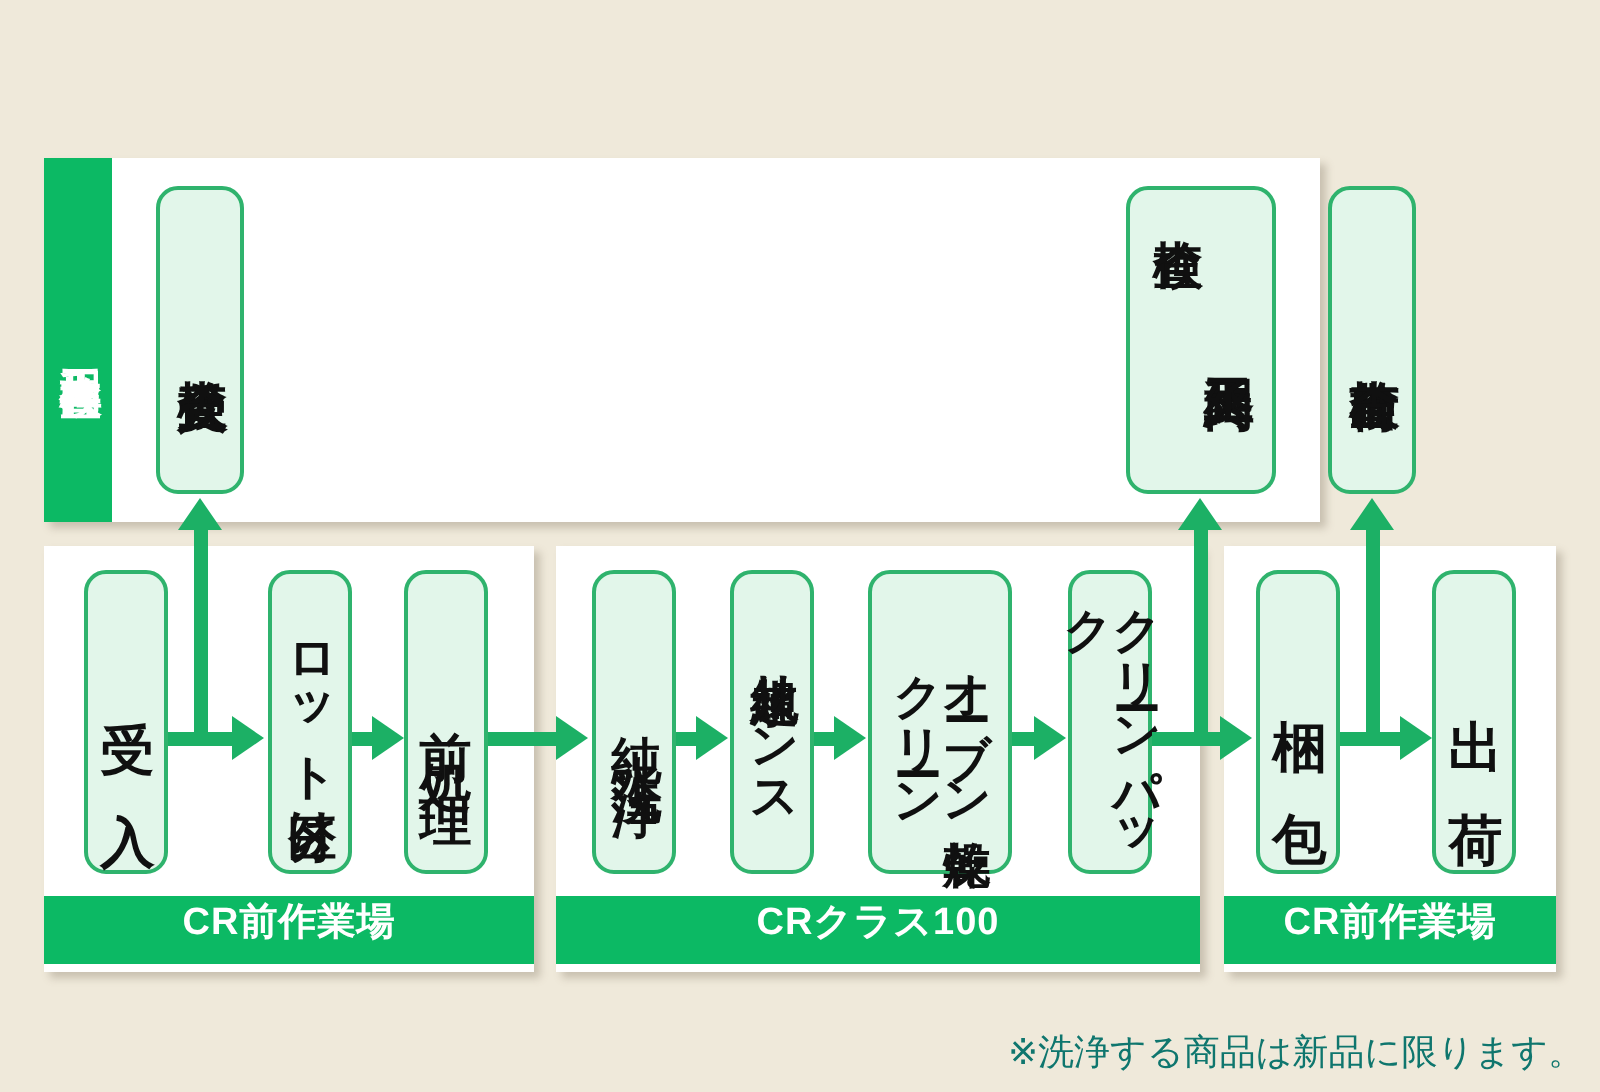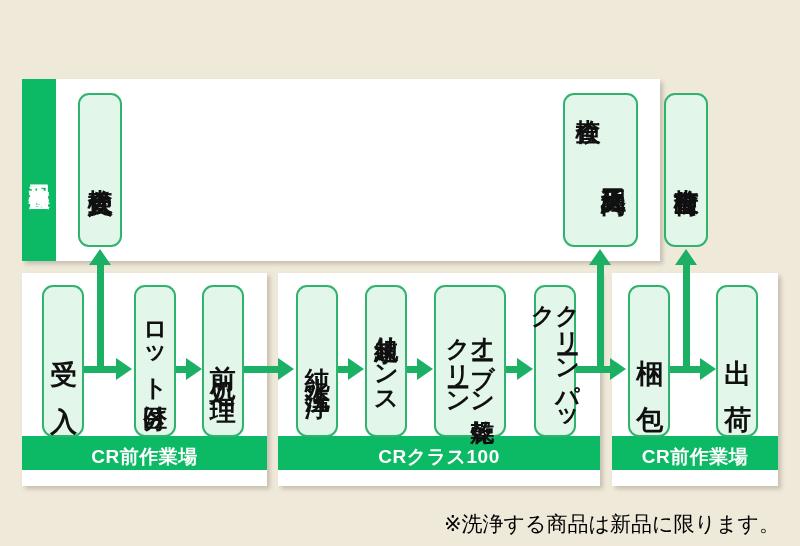--- a/index.html
+++ b/index.html
@@ -73,23 +73,23 @@
     align-items:stretch;justify-content:space-between;
   }
 
   
   .group{
     position:absolute;
     background:#ffffff;
     box-shadow:3px 3px 4px rgba(120,110,90,.33);
   }
   .group-footer{
-    position:absolute;left:0;bottom:16px;width:100%;height:34px;
+    position:absolute;left:0;bottom:4px;width:100%;height:34px;
     background:#0cb964;
-    display:flex;align-items:flex-end;justify-content:center;
+    display:flex;align-items:flex-start;justify-content:center;
   }
   .group-footer span{
     color:#fff;font-size:19px;font-weight:bold;letter-spacing:.5px;
     white-space:nowrap;
   }
 
   
   .hbar{position:absolute;background:#1cb065;height:7px;}
   .vbar{position:absolute;background:#1cb065;width:7px;}
   .arrow-r{
@@ -100,22 +100,22 @@
   }
   .arrow-u{
     position:absolute;width:0;height:0;
     border-left:11px solid transparent;
     border-right:11px solid transparent;
     border-bottom:16px solid #1cb065;
   }
 
   
   .note{
-    position:absolute;right:20px;bottom:8px;
-    font-size:21px;color:#000000;white-space:nowrap;
+    position:absolute;right:8px;bottom:8px;
+    font-size:18px;color:#0f766e;white-space:nowrap;
   }
 </style>
 </head>
 <body>
 
 <div id="root">
 
 
   <div class="insp-panel">
     <div class="insp-side">

